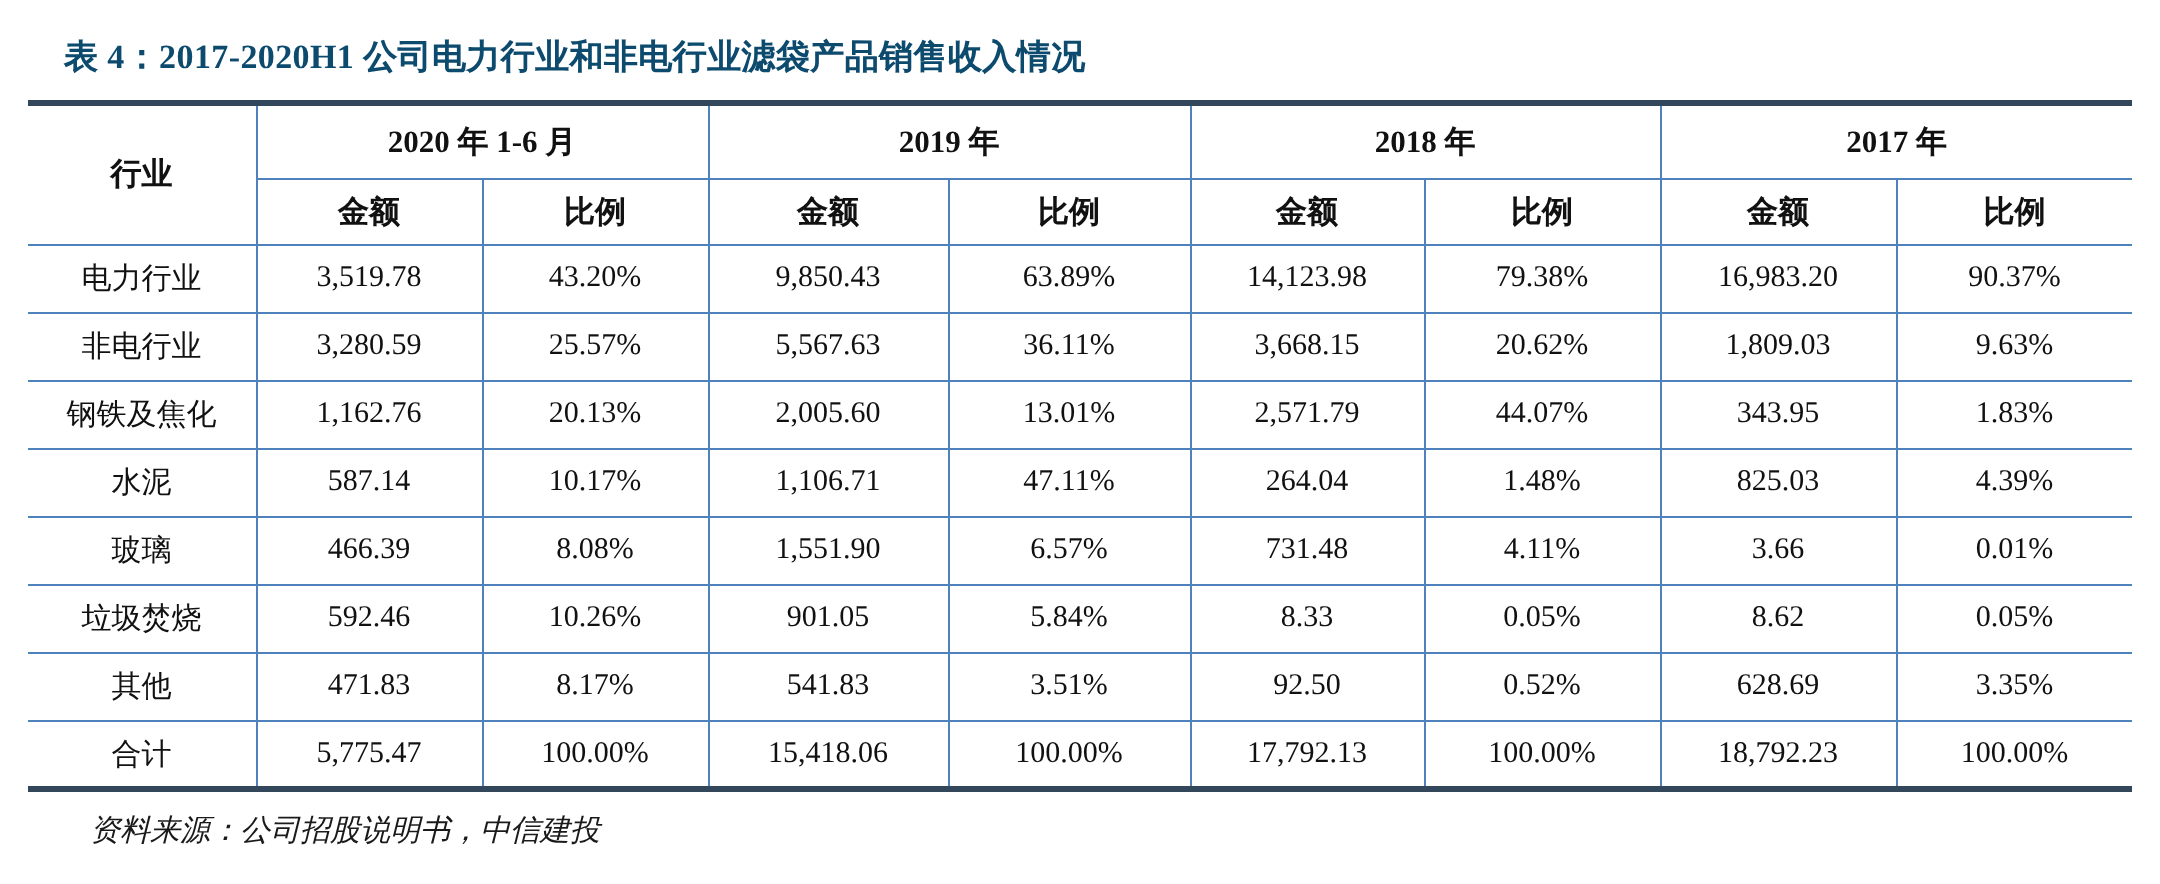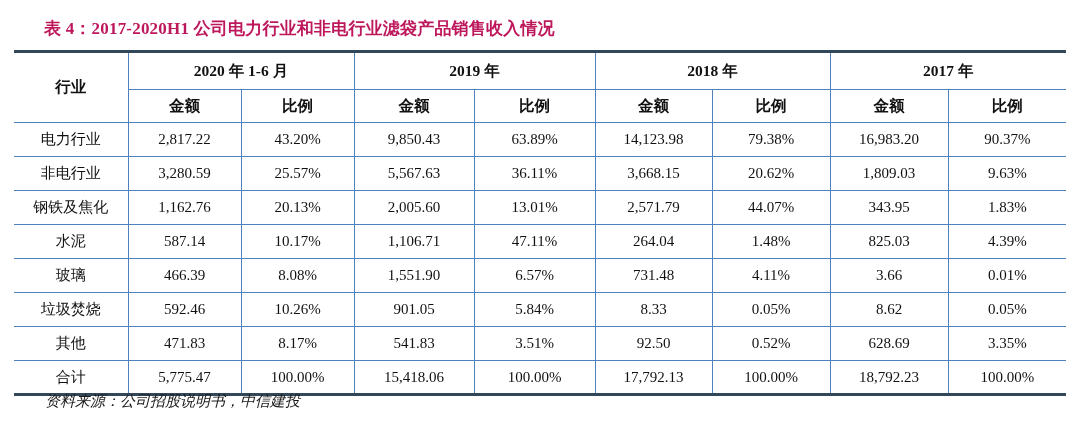--- a/index.html
+++ b/index.html
@@ -7,24 +7,24 @@
     width: 1080px; height: 442px;
     background: #ffffff;
     font-family: "Liberation Serif", "DejaVu Serif", serif;
     color: #111111;
     overflow: hidden;
   }
   .page { width: 1080px; height: 442px; position: relative; }
 
   .doc-title {
     position: absolute;
-    left: 44px; top: 17px;
+    left: 32px; top: 17px;
     font-size: 17px;
     font-weight: bold;
-    color: #be185d;
+    color: #0c4a6e;
     letter-spacing: 0.2px;
     white-space: nowrap;
   }
 
   table.sales-table {
     position: absolute;
     left: 14px; top: 50px;
     width: 1052px;
     border-collapse: collapse;
     table-layout: fixed;
@@ -46,21 +46,21 @@
   table.sales-table thead th {
     font-weight: bold;
     font-size: 15.5px;
   }
   tr.year-row th { height: 38px; }
   tr.sub-row th { height: 33px; }
   tbody tr td { height: 34px; }
 
   .source-line {
     position: absolute;
-    left: 45px; top: 392px;
+    left: 45px; top: 406px;
     font-size: 15px;
     font-style: italic;
     color: #1a1a1a;
     white-space: nowrap;
   }
 </style>
 </head>
 <body>
 
 <div class="page">
@@ -94,21 +94,21 @@
         <th>比例</th>
         <th>金额</th>
         <th>比例</th>
         <th>金额</th>
         <th>比例</th>
       </tr>
     </thead>
     <tbody>
       <tr>
         <td>电力行业</td>
-        <td>2,817.22</td>
+        <td>3,519.78</td>
         <td>43.20%</td>
         <td>9,850.43</td>
         <td>63.89%</td>
         <td>14,123.98</td>
         <td>79.38%</td>
         <td>16,983.20</td>
         <td>90.37%</td>
       </tr>
       <tr>
         <td>非电行业</td>

